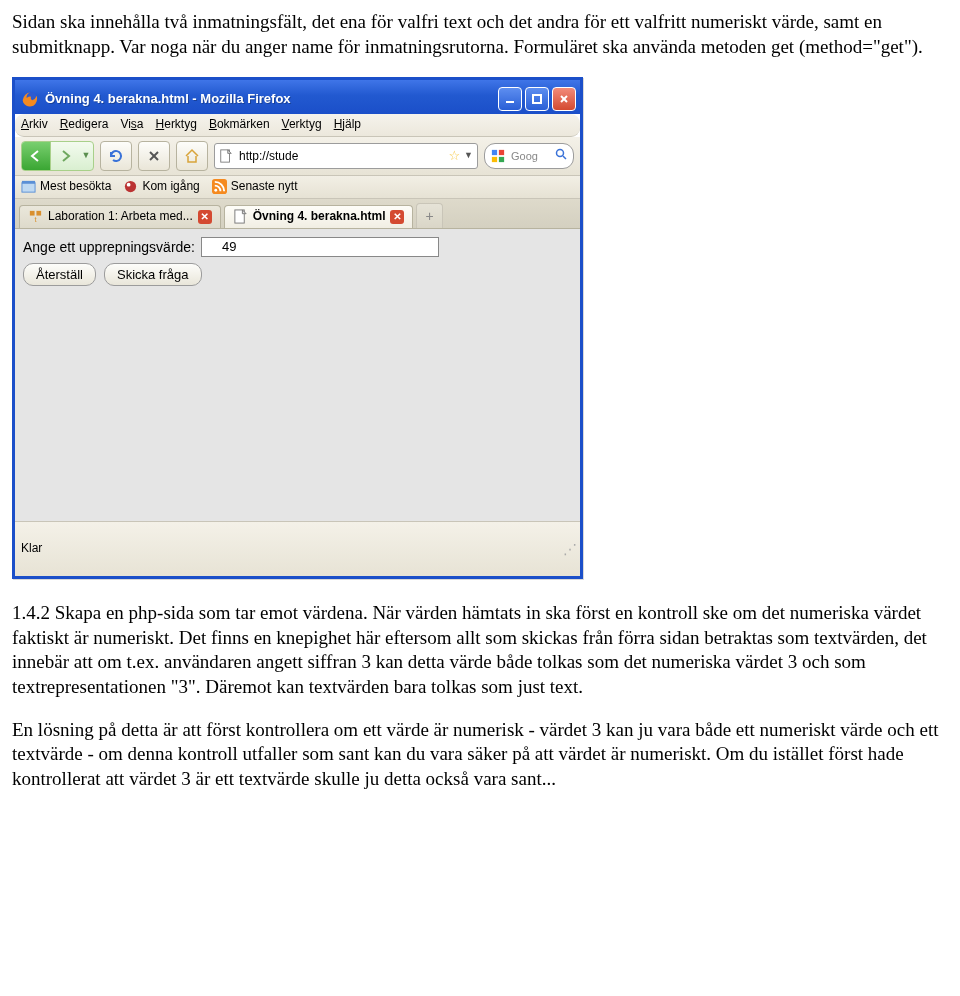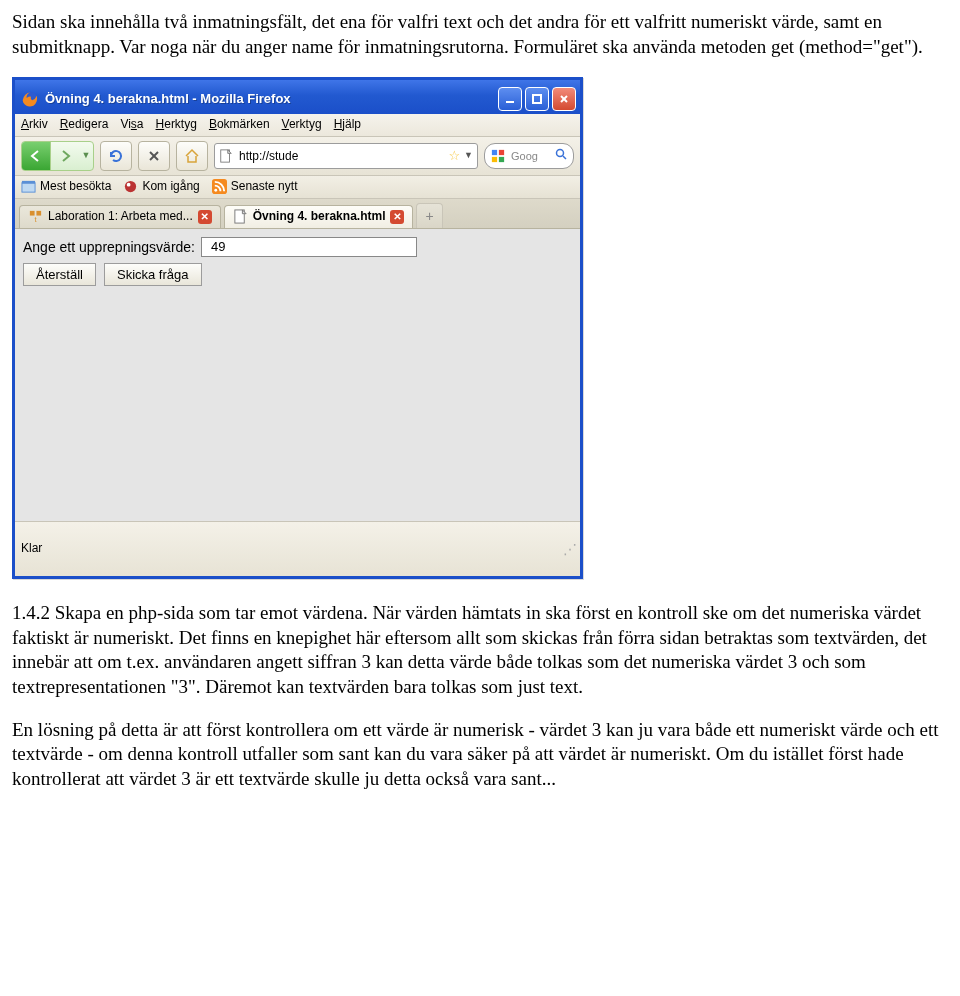--- a/index.html
+++ b/index.html
@@ -60,20 +60,21 @@
     .win-min { background: linear-gradient(#5d8ef0,#2a5fd6); }
     .win-max { background: linear-gradient(#5d8ef0,#2a5fd6); }
     .win-close { background: linear-gradient(#f28b7a,#d44a31); }
     
     .menubar {
       background: linear-gradient(#f5f3ec,#ece8dc);
       border-bottom: 1px solid #c9c5b8;
       padding: 3px 6px;
       display:flex;
       gap: 12px;
+      border-radius: 9px;
     }
     .menu-item {
       font-size: 12px;
       color: #000;
     }
     .menu-item .ul { text-decoration: underline; }
     
     .navbar {
       background: linear-gradient(#f4f1e8,#e7e3d5);
       border-bottom: 1px solid #c9c5b8;
@@ -193,29 +194,29 @@
       min-height: 280px;
       font-size:13px;
     }
     .form-row {
       display:flex; align-items:center; gap:6px; margin: 2px 0;
     }
     .form-row label { font-size:14px; }
     .form-row input[type="text"] {
       height: 18px;
       border: 1px solid #888;
-      padding: 0 9px;
+      padding: 0 20px;
       font-size: 13px;
     }
     .input-rep { width: 196px; }
     .input-text { width: 146px; }
     .btn-row { margin-top: 6px; display:flex; gap:8px; }
     .ff-button {
       border: 1px solid #9c9c9c;
-      border-radius: 0;
+      border-radius: 10px;
       background: linear-gradient(#fdfdfa,#e9e6da);
       padding: 3px 12px;
       font-size:13px;
     }
     
     .statusbar {
       background: linear-gradient(#f4f1e8,#e7e3d5);
       border-top: 1px solid #c9c5b8;
       font-size:12px;
       padding: 18px 6px;

